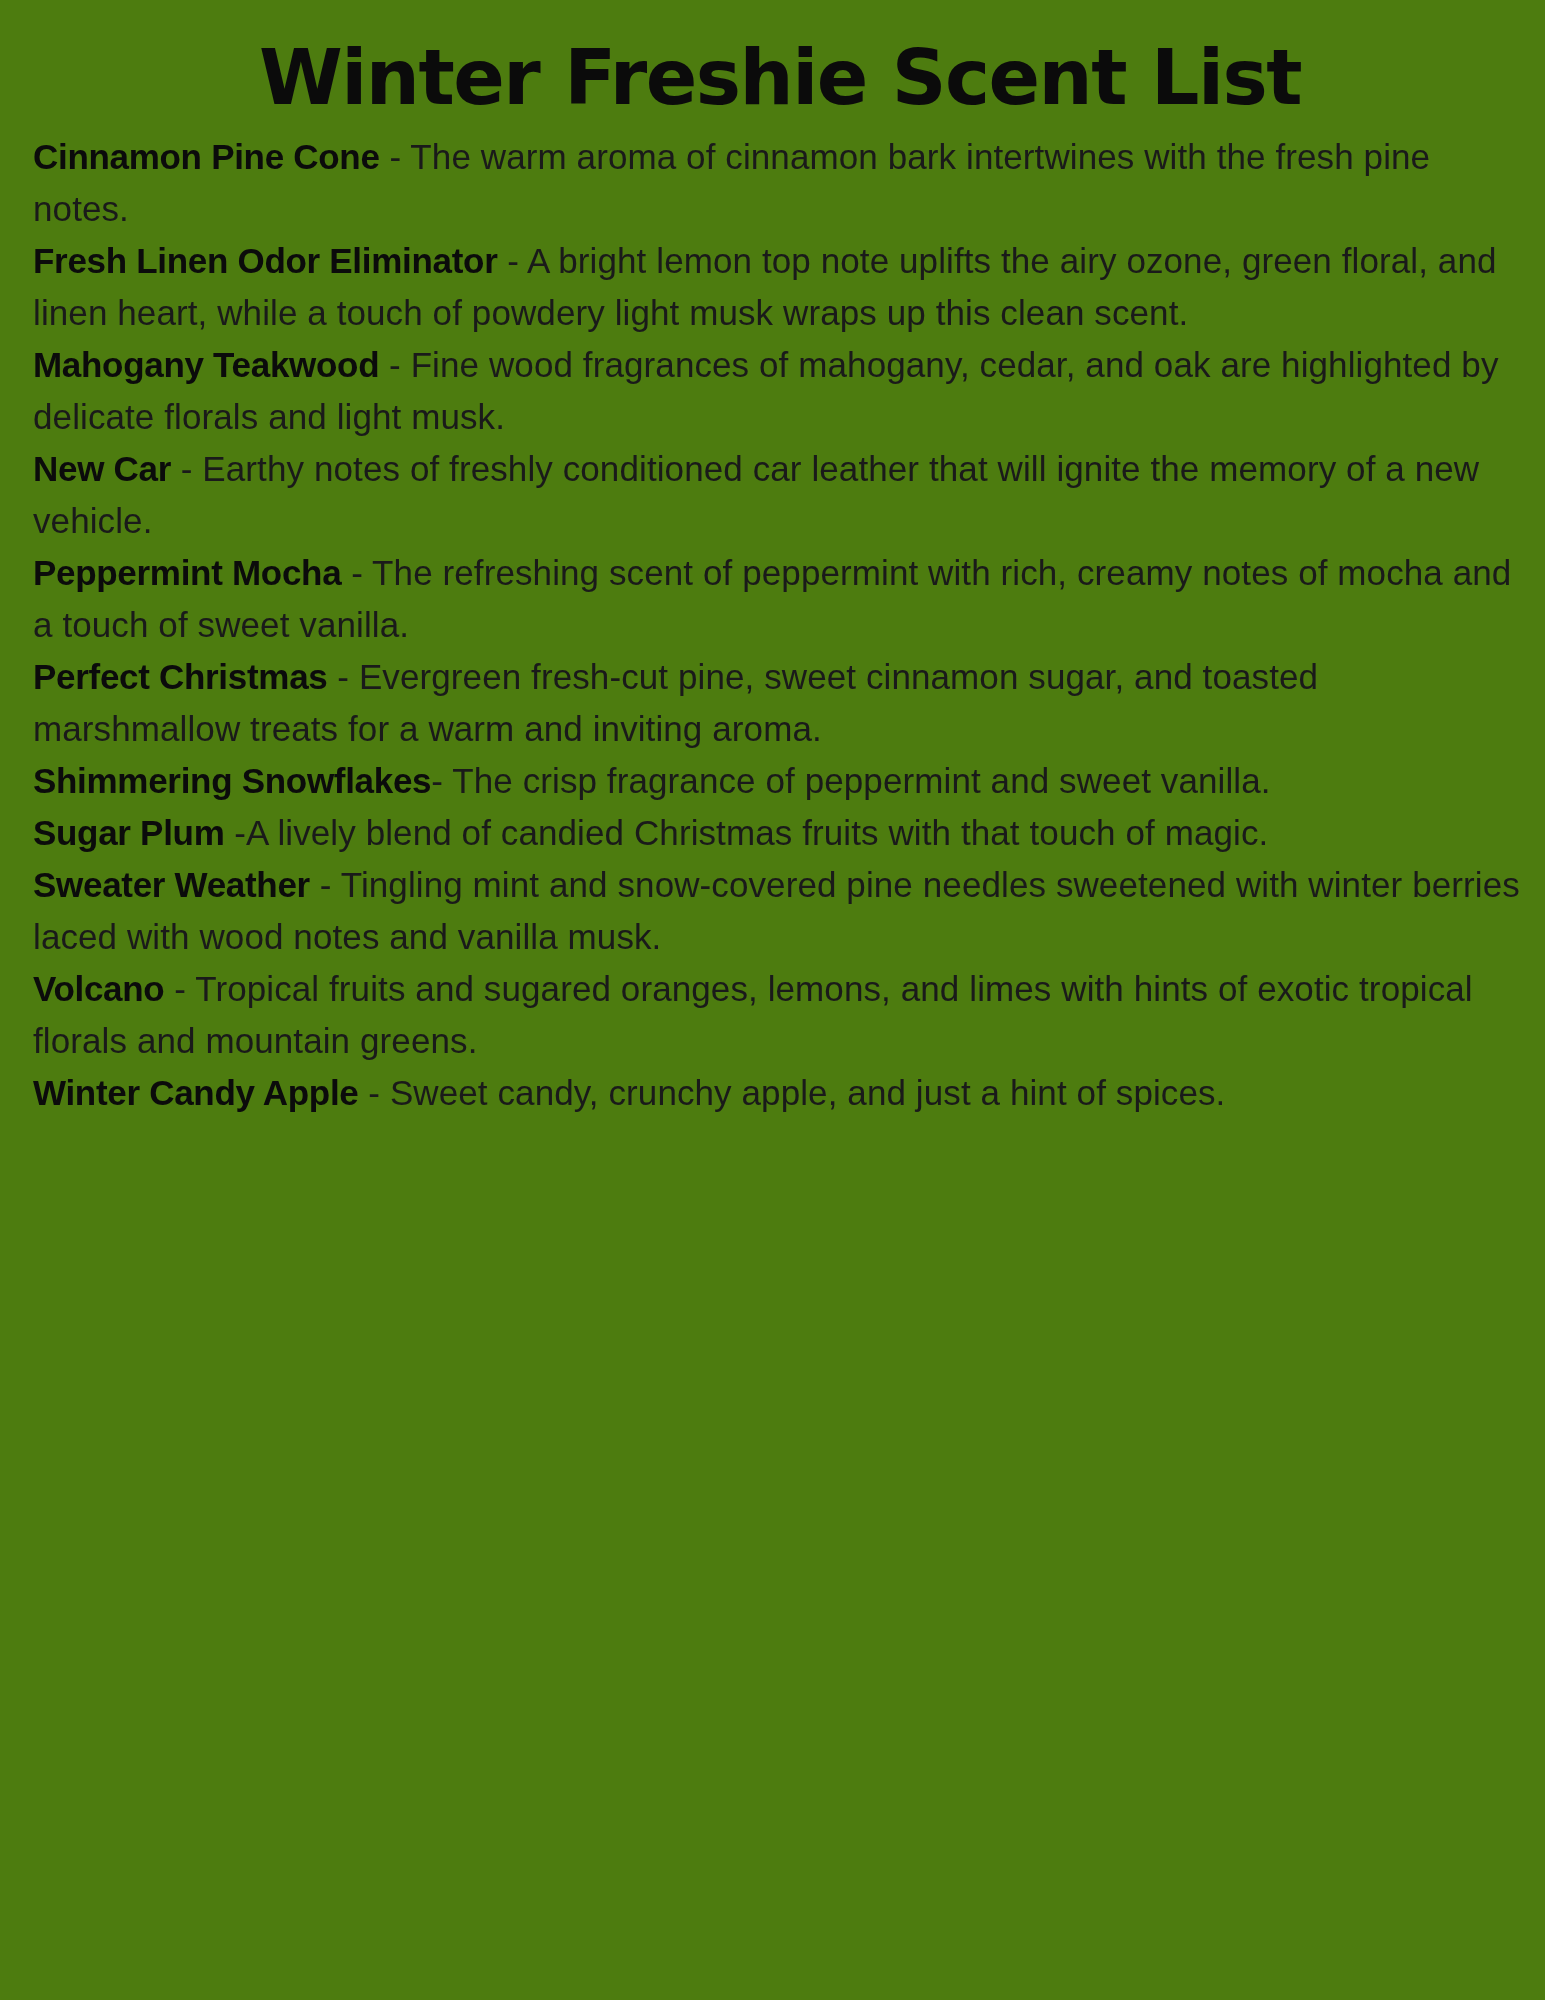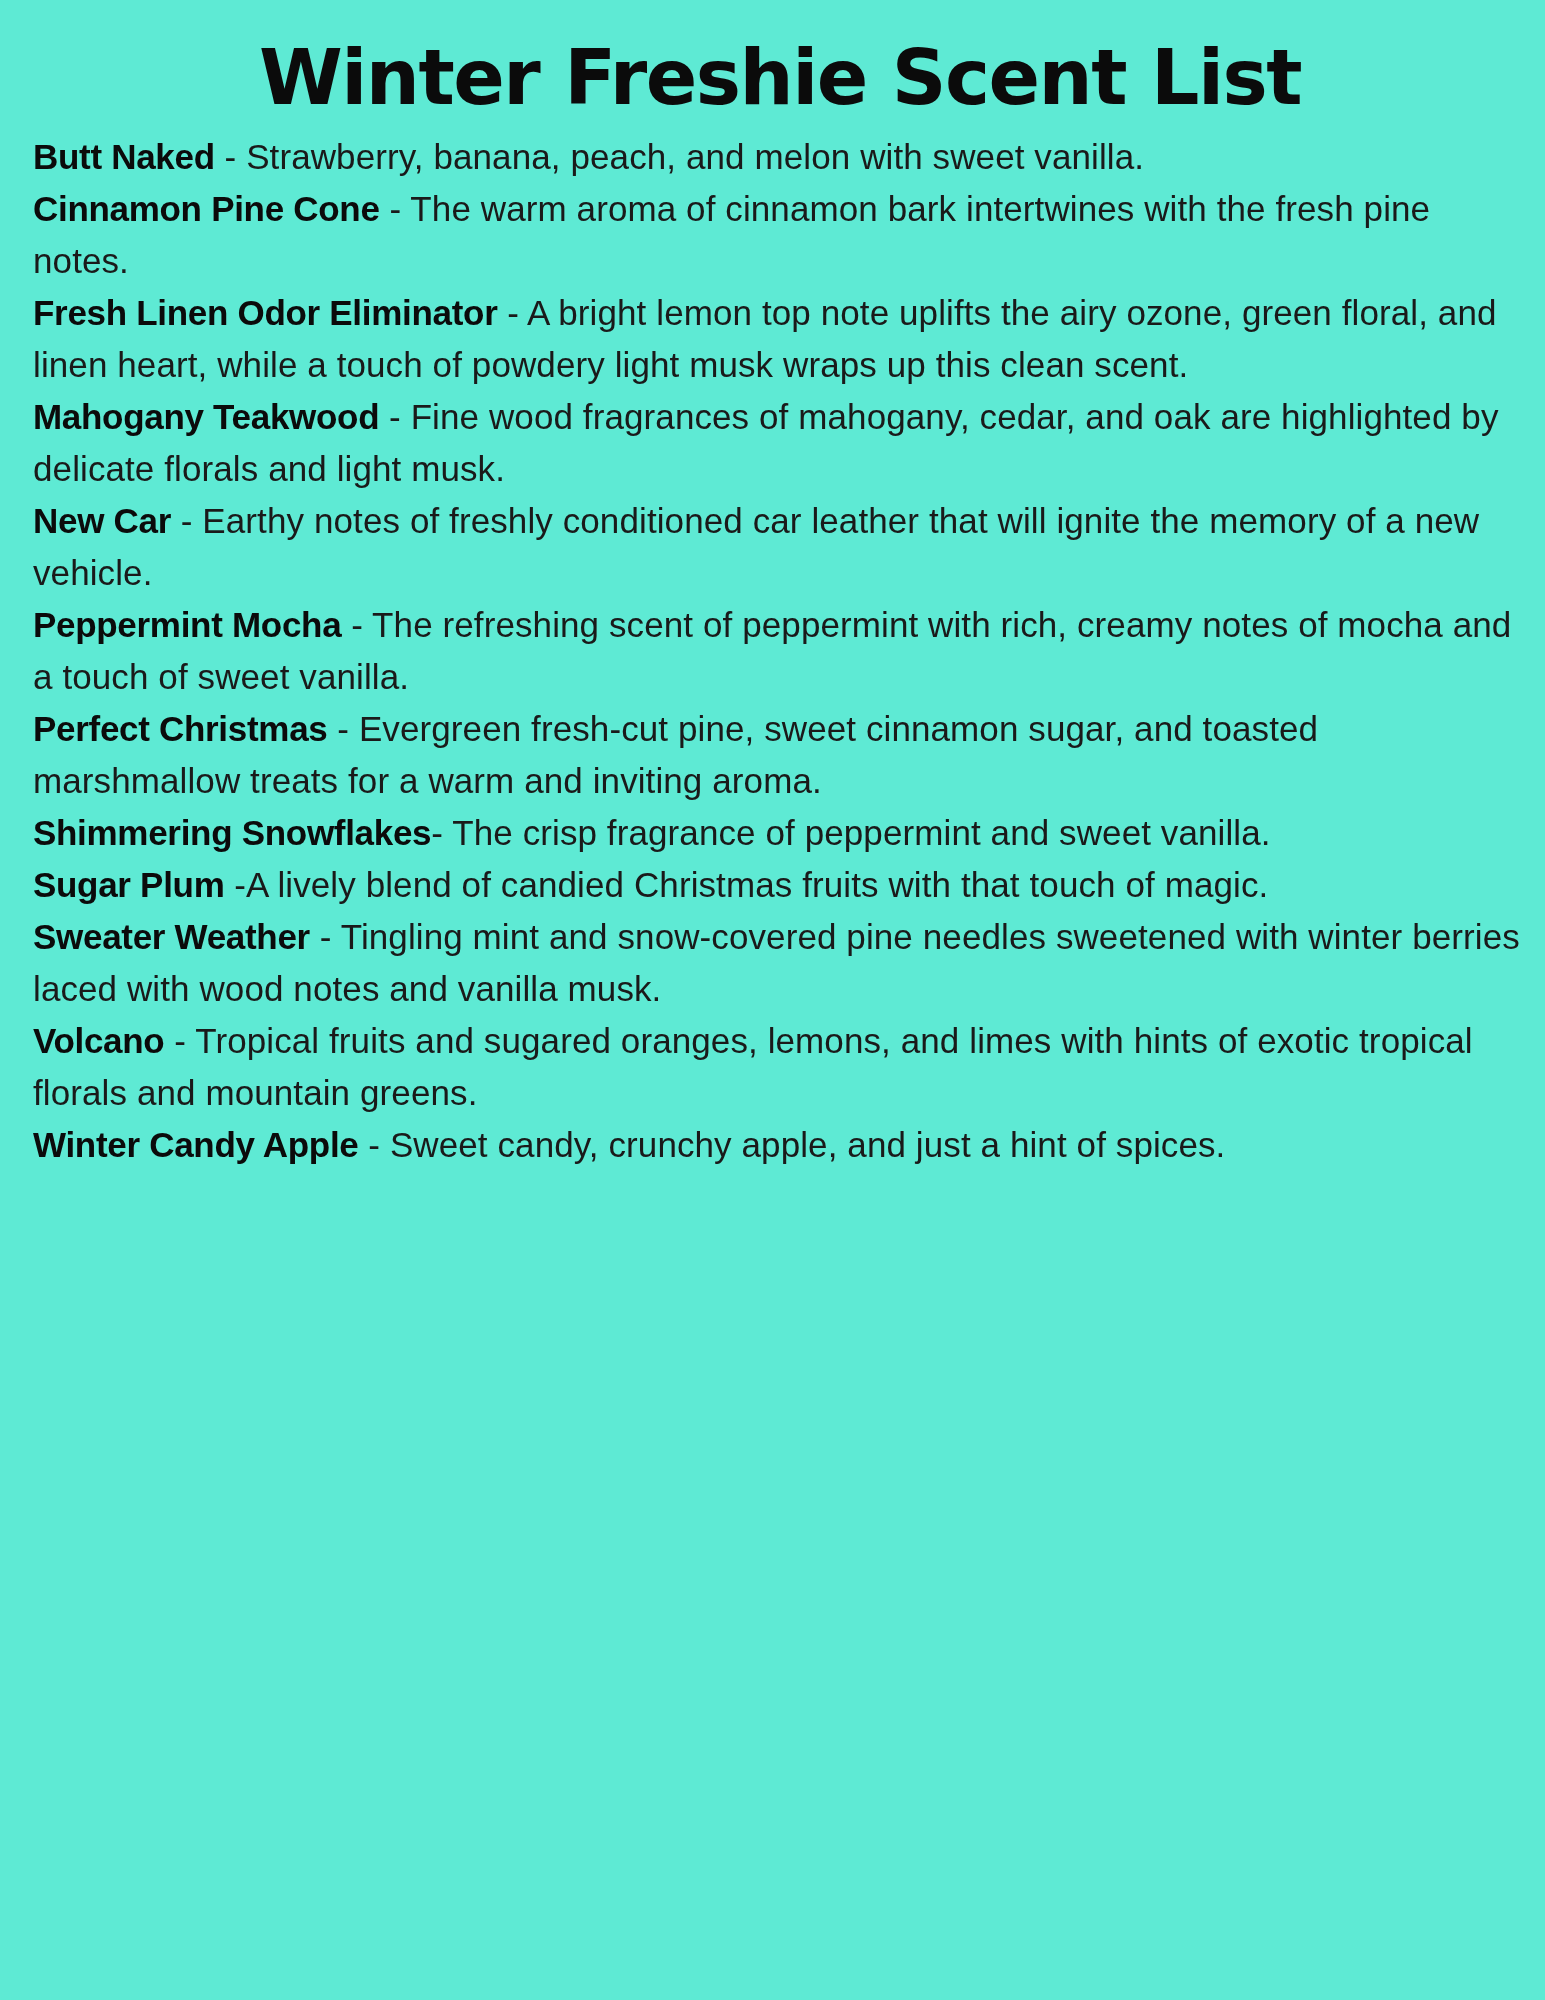--- a/index.html
+++ b/index.html
@@ -12,21 +12,21 @@
     height: 2000px;
     overflow: hidden;
     font-family: "Liberation Sans", sans-serif;
     color: #161616;
   }
   .page {
     box-sizing: border-box;
     width: 1545px;
     height: 2000px;
     padding: 24px 18px 0 33px;
-    background: #5eead4;
+    background: #4d7c0f;
   }
   .title {
     font-family: "DejaVu Sans", sans-serif;
     font-weight: 800;
     font-size: 76px;
     line-height: 1.15;
     letter-spacing: -1.5px;
     text-align: center;
     color: #0b0b0b;
     margin: 10px 0 10px 0;
@@ -45,21 +45,20 @@
   }
   .sep { color: #1a1a1a; }
   .desc { color: #1a1a1a; }
 </style>
 </head>
 <body>
 
 <div class="page">
   <h1 class="title">Winter Freshie Scent List</h1>
   <div>
-    <p class="entry"><strong class="nm">Butt Naked</strong><span class="sep"> - </span><span class="desc">Strawberry, banana, peach, and melon with sweet vanilla.</span></p>
     <p class="entry"><strong class="nm">Cinnamon Pine Cone</strong><span class="sep"> - </span><span class="desc">The warm aroma of cinnamon bark intertwines with the fresh pine notes.</span></p>
     <p class="entry"><strong class="nm">Fresh Linen Odor Eliminator</strong><span class="sep"> - </span><span class="desc">A bright lemon top note uplifts the airy ozone, green floral, and linen heart, while a touch of powdery light musk wraps up this clean scent.</span></p>
     <p class="entry"><strong class="nm">Mahogany Teakwood</strong><span class="sep"> - </span><span class="desc">Fine wood fragrances of mahogany, cedar, and oak are highlighted by delicate florals and light musk.</span></p>
     <p class="entry"><strong class="nm">New Car</strong><span class="sep"> - </span><span class="desc">Earthy notes of freshly conditioned car leather that will ignite the memory of a new vehicle.</span></p>
     <p class="entry"><strong class="nm">Peppermint Mocha</strong><span class="sep"> - </span><span class="desc">The refreshing scent of peppermint with rich, creamy notes of mocha and a touch of sweet vanilla.</span></p>
     <p class="entry"><strong class="nm">Perfect Christmas</strong><span class="sep"> - </span><span class="desc">Evergreen fresh-cut pine, sweet cinnamon sugar, and toasted marshmallow treats for a warm and inviting aroma.</span></p>
     <p class="entry"><strong class="nm">Shimmering Snowflakes</strong><span class="sep">- </span><span class="desc">The crisp fragrance of peppermint and sweet vanilla.</span></p>
     <p class="entry"><strong class="nm">Sugar Plum</strong><span class="sep"> -</span><span class="desc">A lively blend of candied Christmas fruits with that touch of magic.</span></p>
     <p class="entry"><strong class="nm">Sweater Weather</strong><span class="sep"> - </span><span class="desc">Tingling mint and snow-covered pine needles sweetened with winter berries laced with wood notes and vanilla musk.</span></p>
     <p class="entry"><strong class="nm">Volcano</strong><span class="sep"> - </span><span class="desc">Tropical fruits and sugared oranges, lemons, and limes with hints of exotic tropical florals and mountain greens.</span></p>

